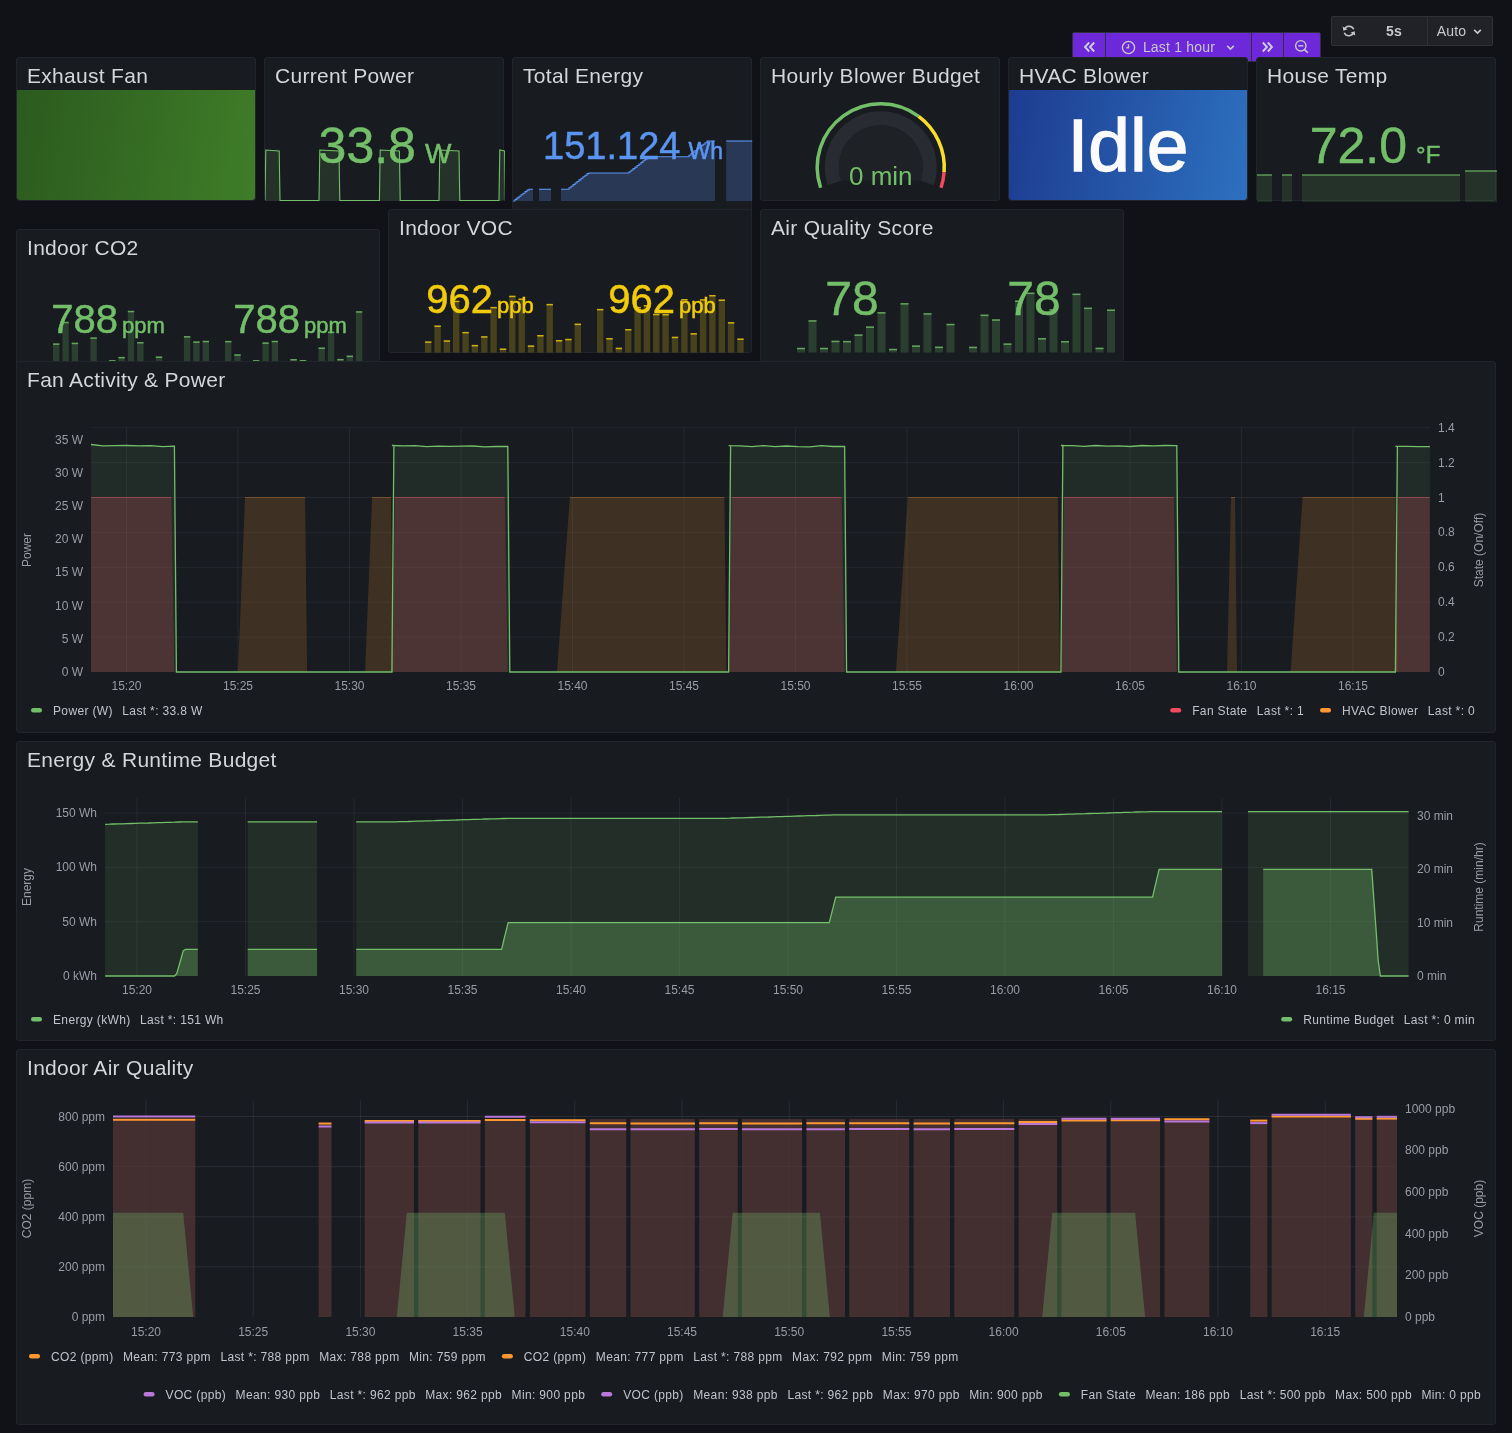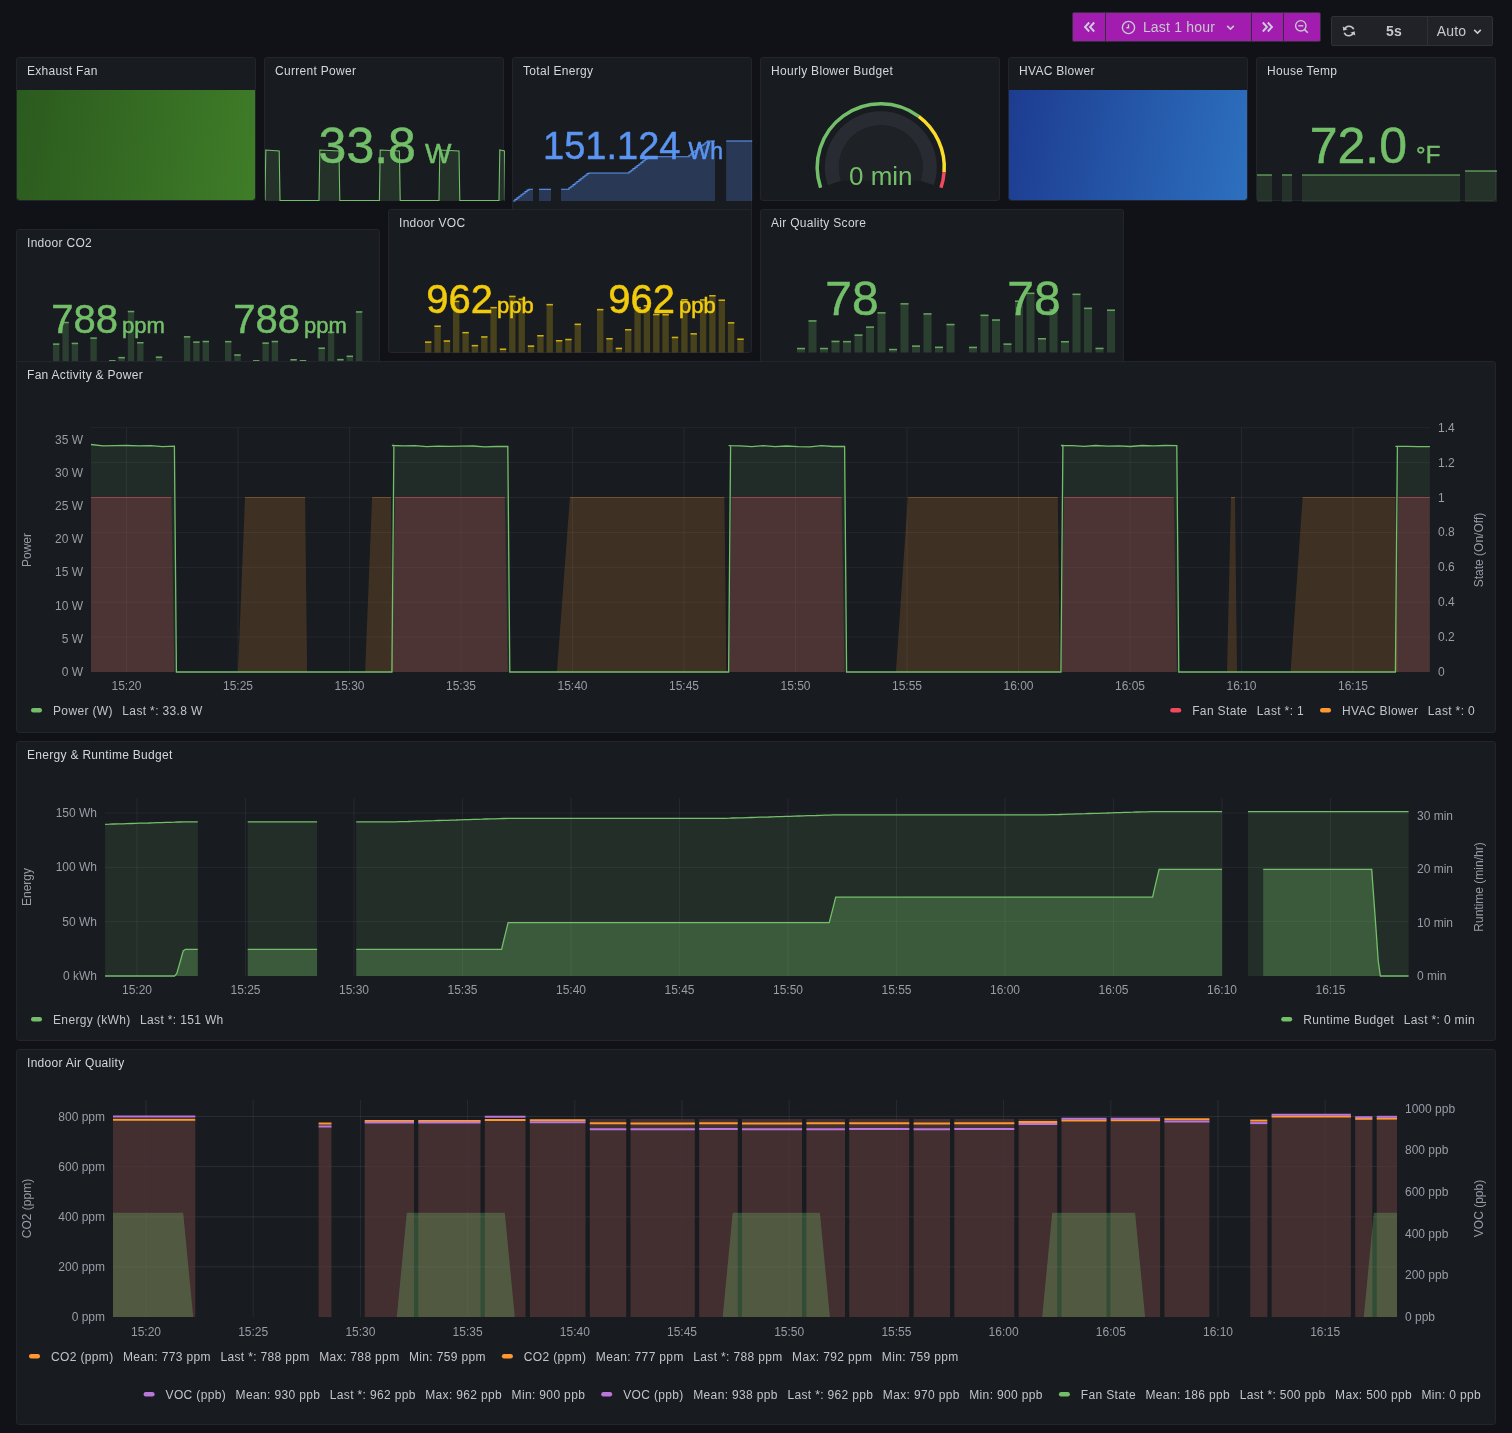--- a/index.html
+++ b/index.html
@@ -1,20 +1,20 @@
 <!DOCTYPE html>
 <html><head><meta charset="utf-8"><style>
 *{margin:0;padding:0;box-sizing:border-box;}
 body{width:1512px;height:1433px;background:#111217;font-family:"Liberation Sans",sans-serif;overflow:hidden;position:relative;opacity:0.999;}
 .panel{position:absolute;background:#181b20;border:1px solid #23252c;border-radius:3px;}
-.ptitle{position:absolute;left:10px;top:6px;font-size:12px;color:#d5d6da;font-weight:400;white-space:nowrap;letter-spacing:0.3px;}
+.ptitle{position:absolute;left:10px;top:6px;font-size:21px;color:#d5d6da;font-weight:400;white-space:nowrap;letter-spacing:0.3px;}
 text{font-family:"Liberation Sans",sans-serif;}
 </style></head>
 <body>
-<div style="position:absolute;left:1072px;top:12px;width:249px;height:30px;background:#a21caf;border:1px solid #2f3137;border-radius:2px;display:flex;align-items:center;color:#c7c8cd;">
+<div style="position:absolute;left:1072px;top:32px;width:249px;height:30px;background:#6d28d9;border:1px solid #2f3137;border-radius:2px;display:flex;align-items:center;color:#c7c8cd;">
  <div style="width:32px;display:flex;align-items:center;justify-content:center;">
       <svg width="17" height="16" viewBox="0 0 17 16" fill="none" stroke="#ccccdc" stroke-width="1.9">
         <path d="M8.2 3.5 L4 8 L8.2 12.5"></path>
         <path d="M13.2 3.5 L9 8 L13.2 12.5"></path>
       </svg>
     </div>
  <div style="width:1px;height:100%;background:#2f3137;"></div>
  <div style="flex:1;display:flex;align-items:center;justify-content:center;gap:7px;font-size:14px;letter-spacing:0.2px;">
    <svg width="15" height="15" viewBox="0 0 15 15">
         <circle cx="7.5" cy="7.5" r="6.1" fill="none" stroke="#c7c8cd" stroke-width="1.4"></circle>
@@ -91,20 +91,21 @@
       <path d="M73.4 125.0 A49 49 0 1 1 166.2 125.0" fill="none" stroke="#282b31" stroke-width="14"></path>
       <path d="M59.6 129.7 A63.5 63.5 0 0 1 157.7 58.4" fill="none" stroke="#73bf69" stroke-width="3.5"></path>
       <path d="M157.7 58.4 A63.5 63.5 0 0 1 183.1 114.1" fill="none" stroke="#fade2a" stroke-width="3.5"></path>
       <path d="M183.1 114.1 A63.5 63.5 0 0 1 180.0 129.7" fill="none" stroke="#f2495c" stroke-width="3.5"></path>
       <text x="119.8" y="126.6" font-size="26" fill="#73bf69" text-anchor="middle">0 min</text>
     </svg>
   </div>
 <div class="panel" style="left:1008px;top:57px;width:240px;height:144px;">
     <div class="ptitle">HVAC Blower</div>
     <div style="position:absolute;left:0;top:32px;right:0;bottom:0;background:linear-gradient(100deg,#1d3c90,#2d70bf);border-radius:0 0 3px 3px;"></div>
+    <div style="position:absolute;left:0;top:32px;right:0;bottom:0;display:flex;align-items:center;justify-content:center;color:#fbfbfd;font-size:75px;-webkit-text-stroke:1.3px #fbfbfd;">Idle</div>
   </div>
 <div class="panel" style="left:1256px;top:57px;width:240px;height:144px;">
     <div class="ptitle">House Temp</div>
     <svg style="position:absolute;left:0;top:0;" width="240" height="144" viewBox="0 0 240 144">
       <rect x="0" y="117" width="15" height="27" fill="rgba(115,191,105,0.14)"></rect>
       <line x1="0" y1="117" x2="15" y2="117" stroke="#73bf69" stroke-width="1.1"></line>
       <rect x="25" y="117" width="10" height="27" fill="rgba(115,191,105,0.14)"></rect>
       <line x1="25" y1="117" x2="35" y2="117" stroke="#73bf69" stroke-width="1.1"></line>
       <rect x="45" y="117" width="158" height="27" fill="rgba(115,191,105,0.14)"></rect>
       <line x1="45" y1="117" x2="203" y2="117" stroke="#73bf69" stroke-width="1.1"></line>

